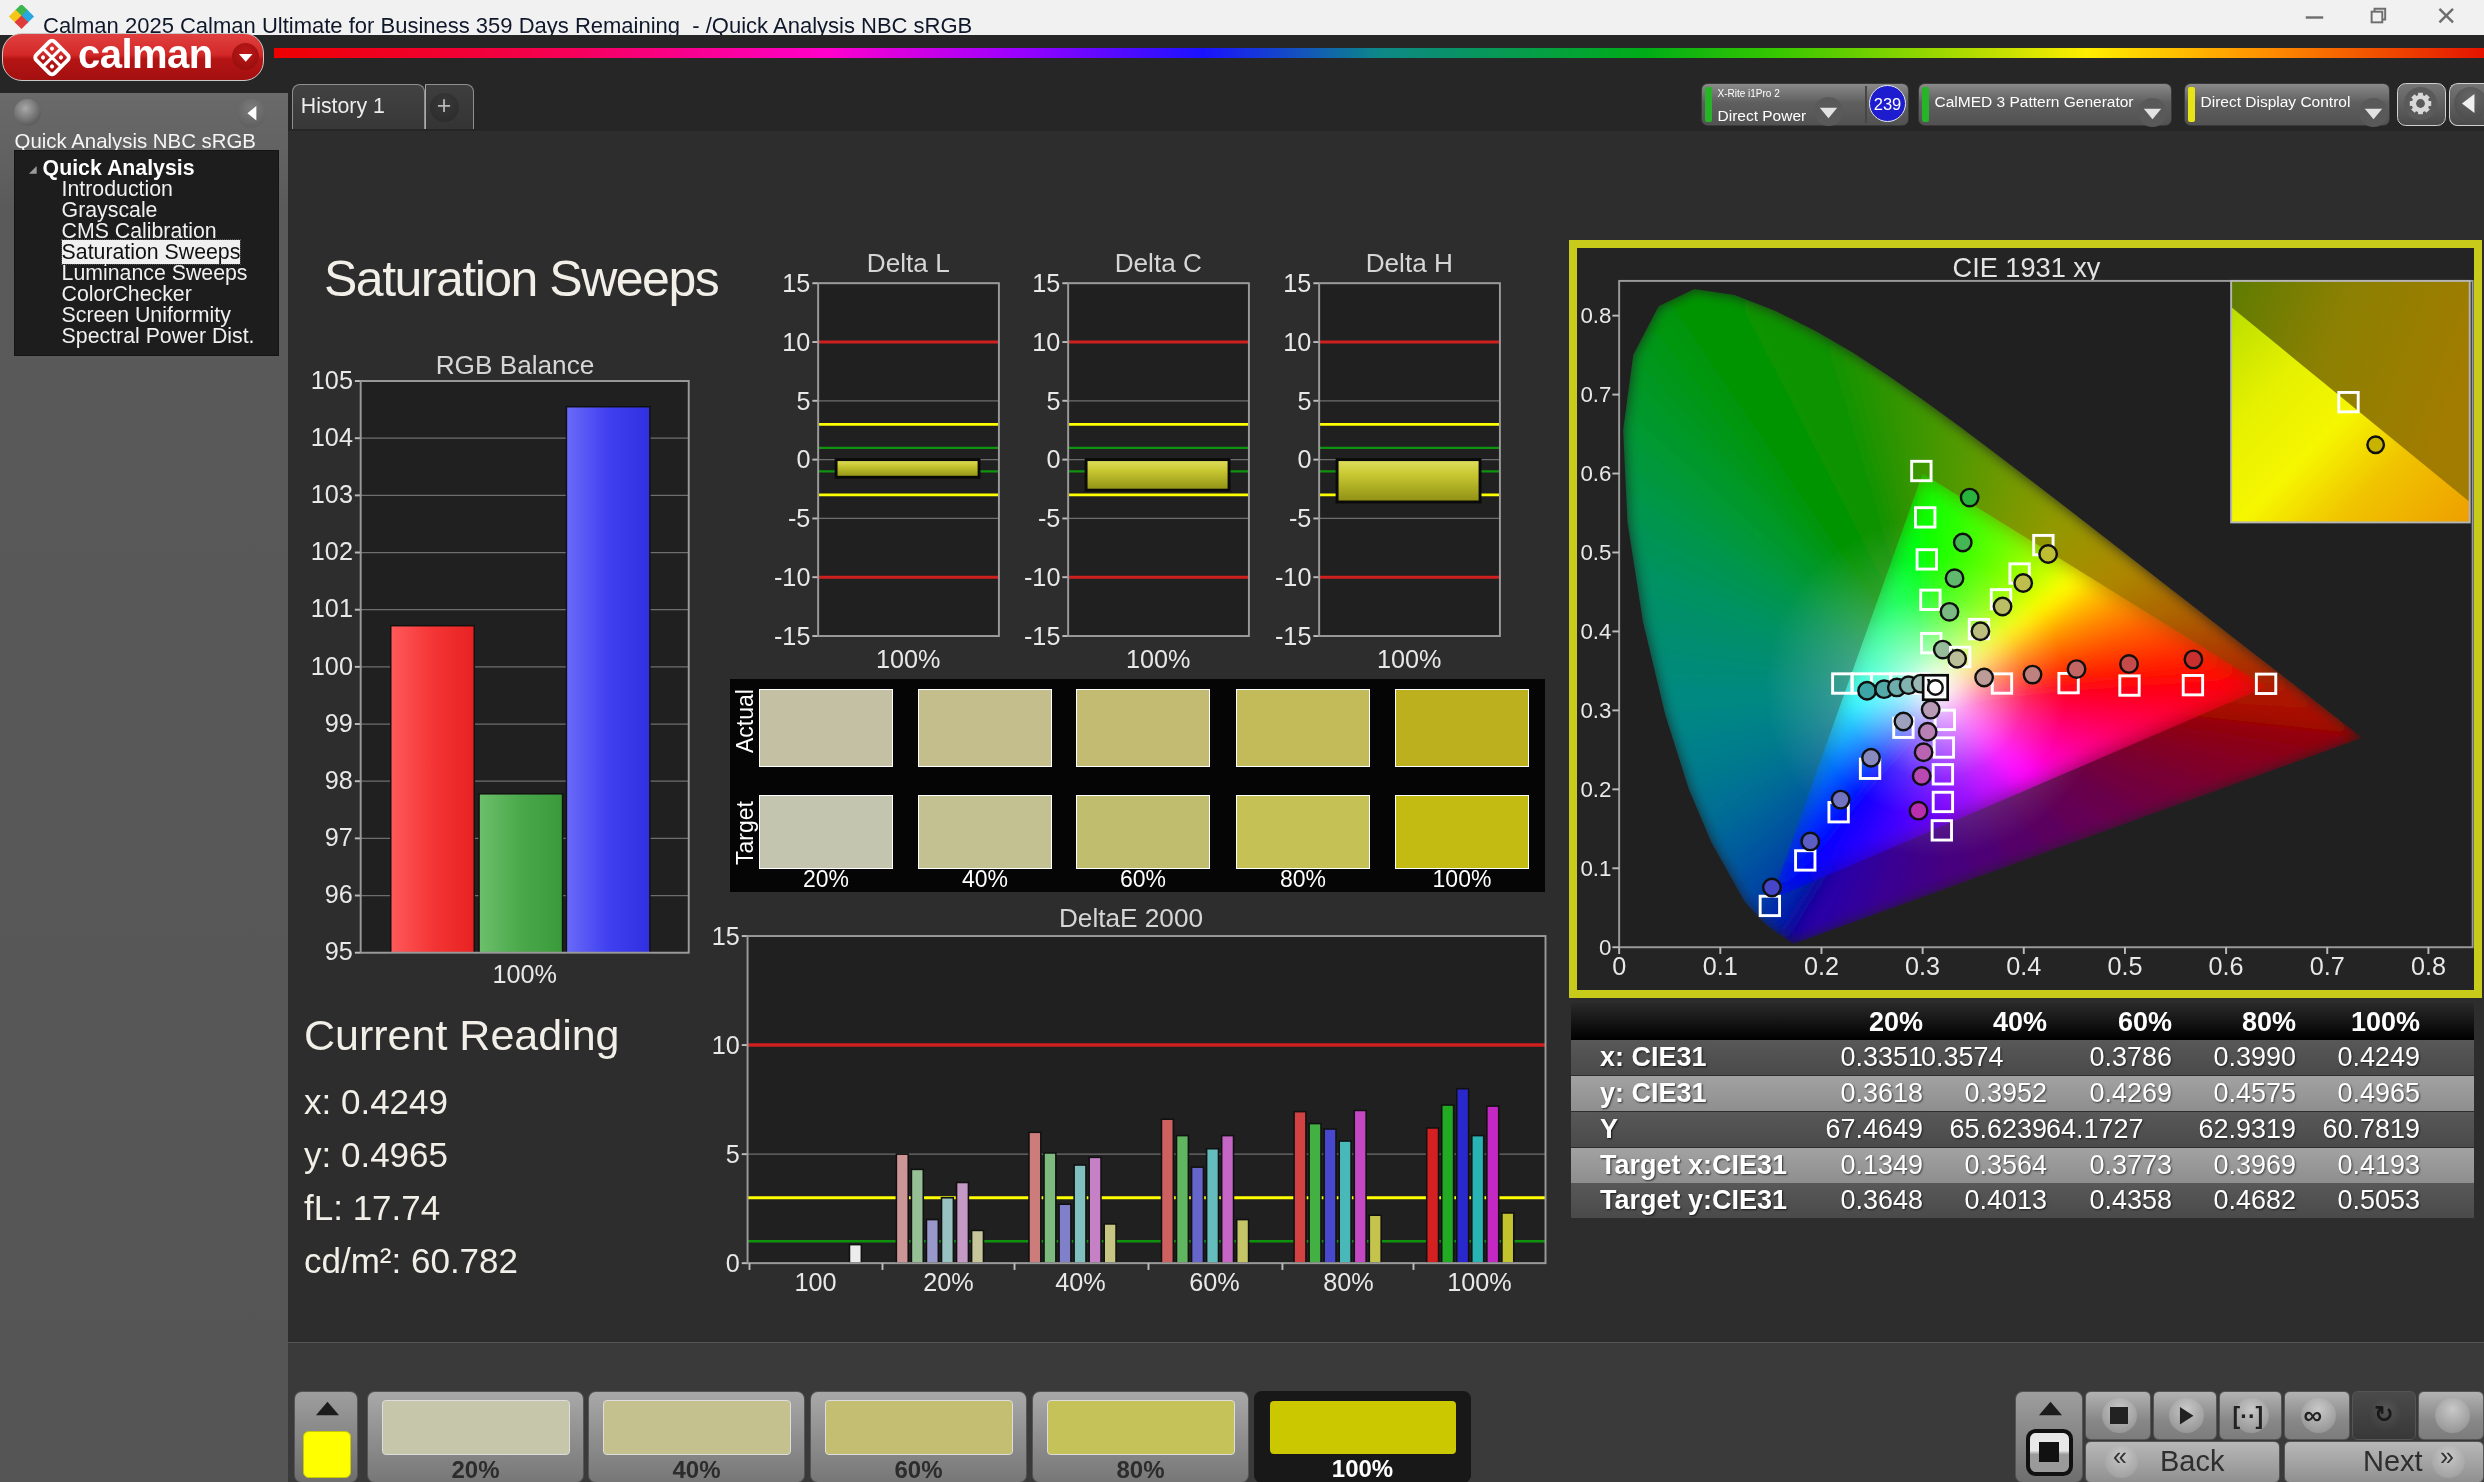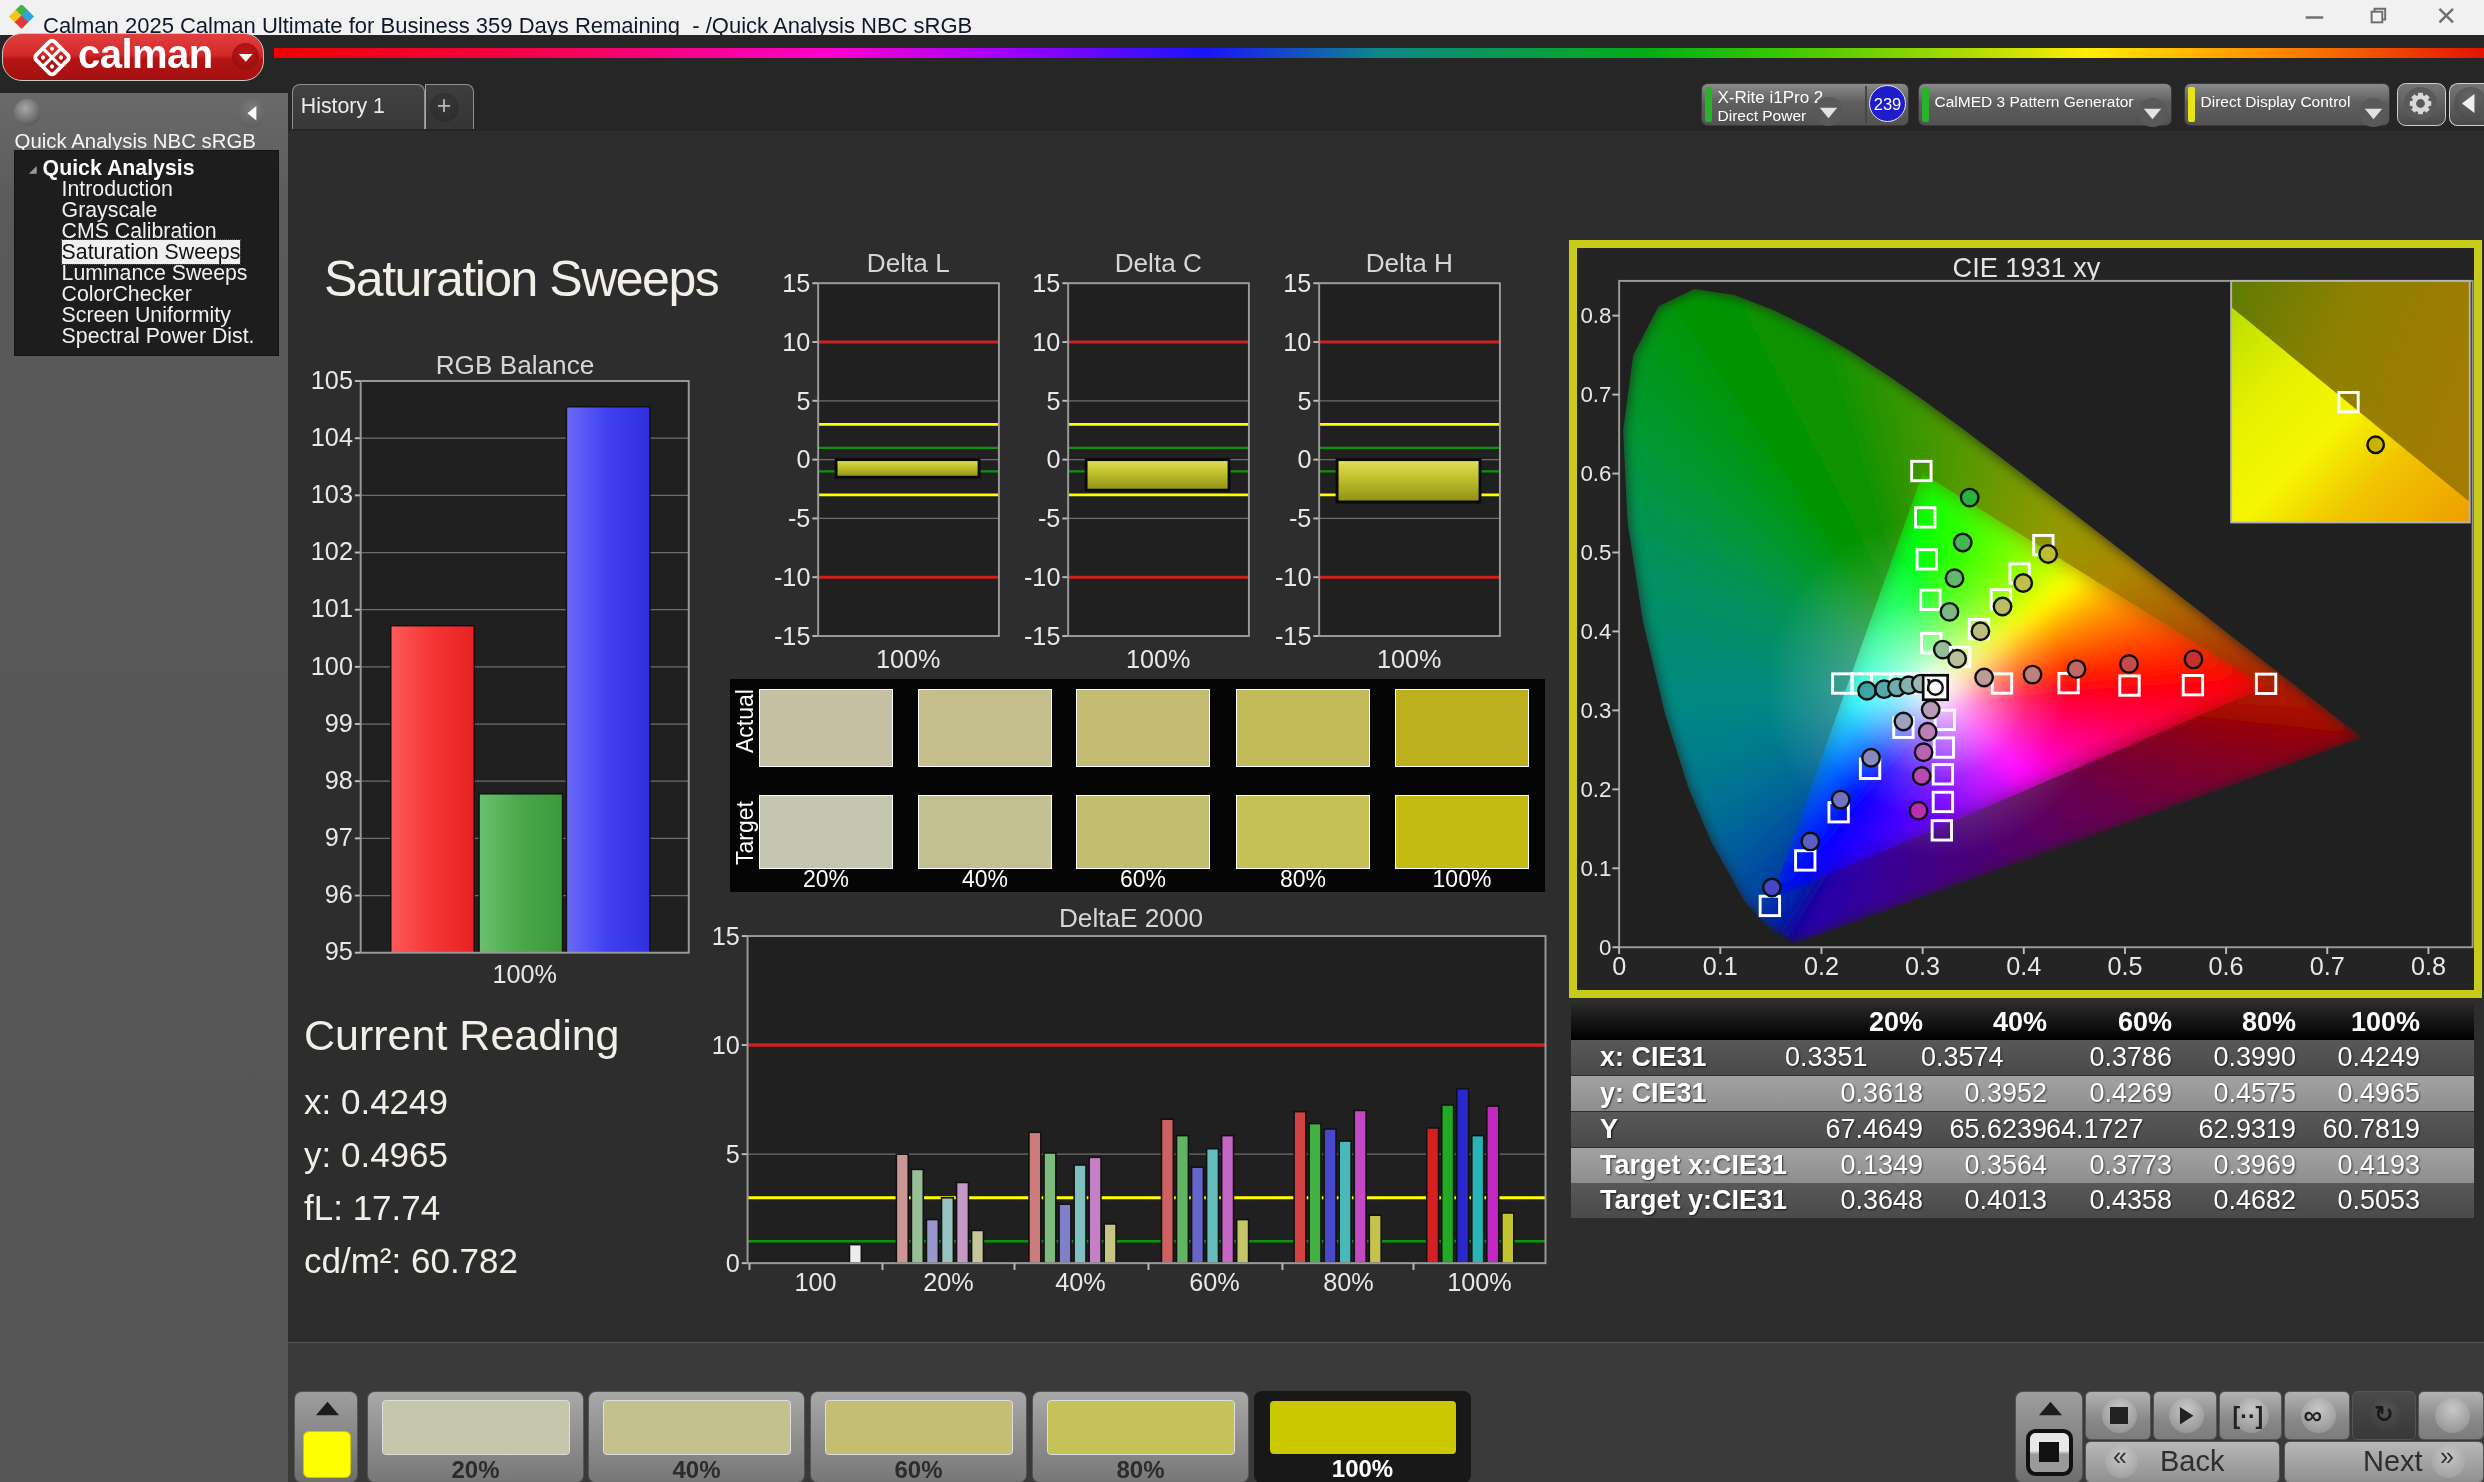--- a/index.html
+++ b/index.html
@@ -47,21 +47,21 @@
 <div class="abs" style="left:292px;top:84px;width:133px;height:45px;border-radius:7.8px 7.8px 0 0;background:linear-gradient(to bottom,#424242,#383838);border:1.9px solid #8f8f8f;border-bottom:none;">
  <div class="abs" style="left:7.8px;top:8.7px;font-size:21.3px;color:#ececec;">History 1</div>
 </div>
 <div class="abs" style="left:425px;top:84px;width:49px;height:45px;border-radius:0 7.8px 0 0;background:linear-gradient(to bottom,#3e3e3e,#343434);border:1.9px solid #8f8f8f;border-left:1.9px solid #aaa;border-bottom:none;">
  <div class="abs" style="left:3.9px;top:7.8px;width:29px;height:29px;border-radius:50%;background:radial-gradient(circle at 50% 35%,#383838,#2a2a2a);"></div>
  <div class="abs" style="left:10.7px;top:5.8px;font-size:25px;color:#b8b8b8;">+</div>
 </div>
 
 <div class="abs" style="left:1701px;top:83px;width:208px;height:43px;border-radius:6.8px;background:linear-gradient(to bottom,#8a8a8a,#5f5f5f 45%,#525252);border:1px solid #3a3a3a;">
     <div class="abs" style="left:2.9px;top:2.9px;width:6.8px;height:35px;background:#28b428;border-radius:1.9px;"></div>
-    <div class="abs" style="left:15.5px;top:3.9px;font-size:17px;color:#fff;white-space:nowrap;text-align:right;">X-Rite i1Pro 2</div>
+    <div class="abs" style="left:15.5px;top:3.9px;font-size:10px;color:#fff;white-space:nowrap;text-align:right;">X-Rite i1Pro 2</div>
     <div class="abs" style="left:15.5px;top:23px;font-size:15.5px;color:#fff;white-space:nowrap;">Direct Power</div>
   </div>
 
 <svg class="abs" style="left:1813px;top:97px" width="31" height="29" viewBox="0 0 32 30">
     <circle cx="16" cy="15" r="15" fill="#595959"></circle>
     <path d="M7 11 L25 11 L16 22 Z" fill="#e2e2e2"></path>
   </svg>
 <div class="abs" style="left:1865px;top:86px;width:1.9px;height:37px;background:#464646;"></div>
 <div class="abs" style="left:1869px;top:85px;width:37px;height:37px;border-radius:50%;background:#1d1dcf;border:1.9px solid #e8e8e8;"></div>
 <div class="abs" style="left:1869px;top:95px;width:37px;text-align:center;font-size:16.5px;color:#fff;">239</div>
@@ -755,21 +755,21 @@
 <div class="abs" style="left:1571px;top:1003px;width:903px;height:253px;background:#2d2d2d;">
     <div class="abs" style="left:0;top:0;width:903px;height:37px;background:linear-gradient(to bottom,#2a2a2a,#000);">
       <div class="abs" style="left:226px;top:3.9px;width:126px;text-align:right;font-size:27px;font-weight:bold;color:#fff;">20%</div>
       <div class="abs" style="left:350px;top:3.9px;width:126px;text-align:right;font-size:27px;font-weight:bold;color:#fff;">40%</div>
       <div class="abs" style="left:475px;top:3.9px;width:126px;text-align:right;font-size:27px;font-weight:bold;color:#fff;">60%</div>
       <div class="abs" style="left:599px;top:3.9px;width:126px;text-align:right;font-size:27px;font-weight:bold;color:#fff;">80%</div>
       <div class="abs" style="left:723px;top:3.9px;width:126px;text-align:right;font-size:27px;font-weight:bold;color:#fff;">100%</div>
     </div>
     <div class="abs" style="left:0;top:37px;width:903px;height:35px;background:linear-gradient(to bottom,#585858,#4a4a4a);">
       <div class="abs" style="left:29px;top:1.9px;font-size:27px;font-weight:bold;color:#fff;text-shadow:1px 1px 1.9px rgba(0,0,0,0.7);white-space:nowrap;">x: CIE31</div>
-      <div class="abs" style="left:214px;top:1.9px;width:126px;font-size:27px;color:#fff;text-shadow:1px 1px 1.9px rgba(0,0,0,0.6);">0.3351</div>
+      <div class="abs" style="left:226px;top:1.9px;width:126px;text-align:right;font-size:27px;color:#fff;text-shadow:1px 1px 1.9px rgba(0,0,0,0.6);">0.3351</div>
       <div class="abs" style="left:350px;top:1.9px;width:126px;font-size:27px;color:#fff;text-shadow:1px 1px 1.9px rgba(0,0,0,0.6);">0.3574</div>
       <div class="abs" style="left:475px;top:1.9px;width:126px;text-align:right;font-size:27px;color:#fff;text-shadow:1px 1px 1.9px rgba(0,0,0,0.6);">0.3786</div>
       <div class="abs" style="left:599px;top:1.9px;width:126px;text-align:right;font-size:27px;color:#fff;text-shadow:1px 1px 1.9px rgba(0,0,0,0.6);">0.3990</div>
       <div class="abs" style="left:723px;top:1.9px;width:126px;text-align:right;font-size:27px;color:#fff;text-shadow:1px 1px 1.9px rgba(0,0,0,0.6);">0.4249</div>
     </div>
     <div class="abs" style="left:0;top:73px;width:903px;height:35px;background:linear-gradient(to bottom,#a2a2a2,#8e8e8e);">
       <div class="abs" style="left:29px;top:1.9px;font-size:27px;font-weight:bold;color:#fff;text-shadow:1px 1px 1.9px rgba(0,0,0,0.7);white-space:nowrap;">y: CIE31</div>
       <div class="abs" style="left:226px;top:1.9px;width:126px;text-align:right;font-size:27px;color:#fff;text-shadow:1px 1px 1.9px rgba(0,0,0,0.6);">0.3618</div>
       <div class="abs" style="left:350px;top:1.9px;width:126px;text-align:right;font-size:27px;color:#fff;text-shadow:1px 1px 1.9px rgba(0,0,0,0.6);">0.3952</div>
       <div class="abs" style="left:475px;top:1.9px;width:126px;text-align:right;font-size:27px;color:#fff;text-shadow:1px 1px 1.9px rgba(0,0,0,0.6);">0.4269</div>

